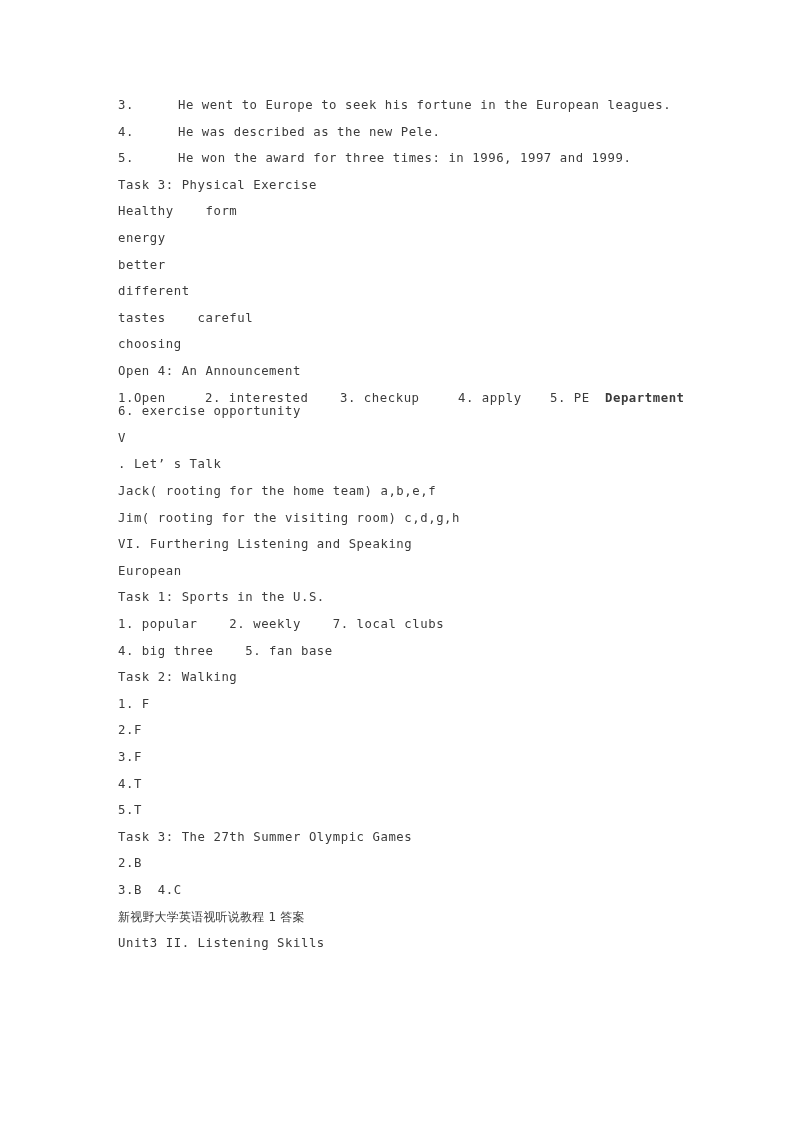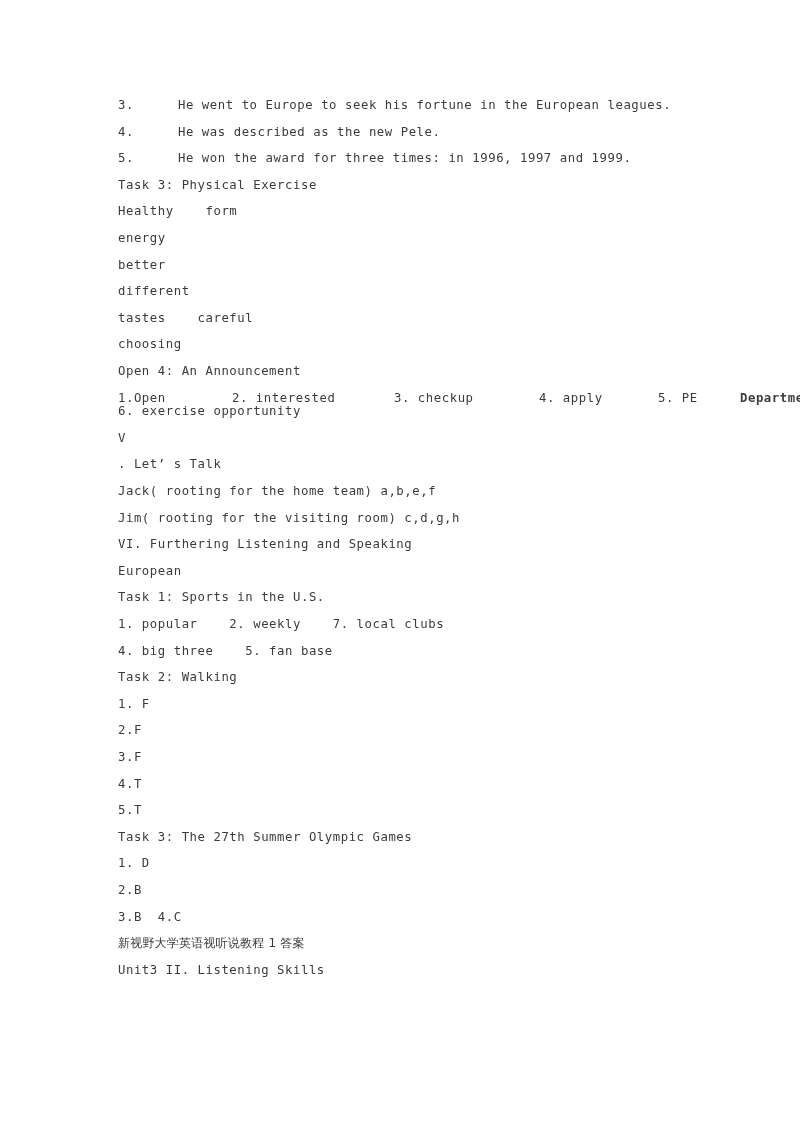--- a/index.html
+++ b/index.html
@@ -62,21 +62,20 @@
     font-size: 12.3px;
     line-height: 13.4px;
     height: 13.4px;
     white-space: pre;
     letter-spacing: 0.55px;
   }
   .colrow {
     display: flex;
     align-items: flex-end;
     white-space: pre;
-    gap: 27px;
   }
   .colrow .col {
     white-space: pre;
     flex: 0 0 auto;
   }
   .c1 { width: 87px; }
   .c2 { width: 135px; }
   .c3 { width: 118px; }
   .c4 { width: 92px; }
   .c5 { width: 55px; }
@@ -144,21 +143,20 @@
     <div class="line">4. big three    5. fan base</div>
 
     <div class="line">Task 2: Walking</div>
     <div class="line">1. F</div>
     <div class="line">2.F</div>
     <div class="line">3.F</div>
     <div class="line">4.T</div>
     <div class="line">5.T</div>
 
     <div class="line">Task 3: The 27th Summer Olympic Games</div>
-    <div class="line">1. D</div>
     <div class="line">2.B</div>
     <div class="line">3.B  4.C</div>
 
     <div class="line cjk">新视野大学英语视听说教程 1 答案</div>
     <div class="line">Unit3 II. Listening Skills</div>
 
   </div>
 </div>
 
 </body></html>

